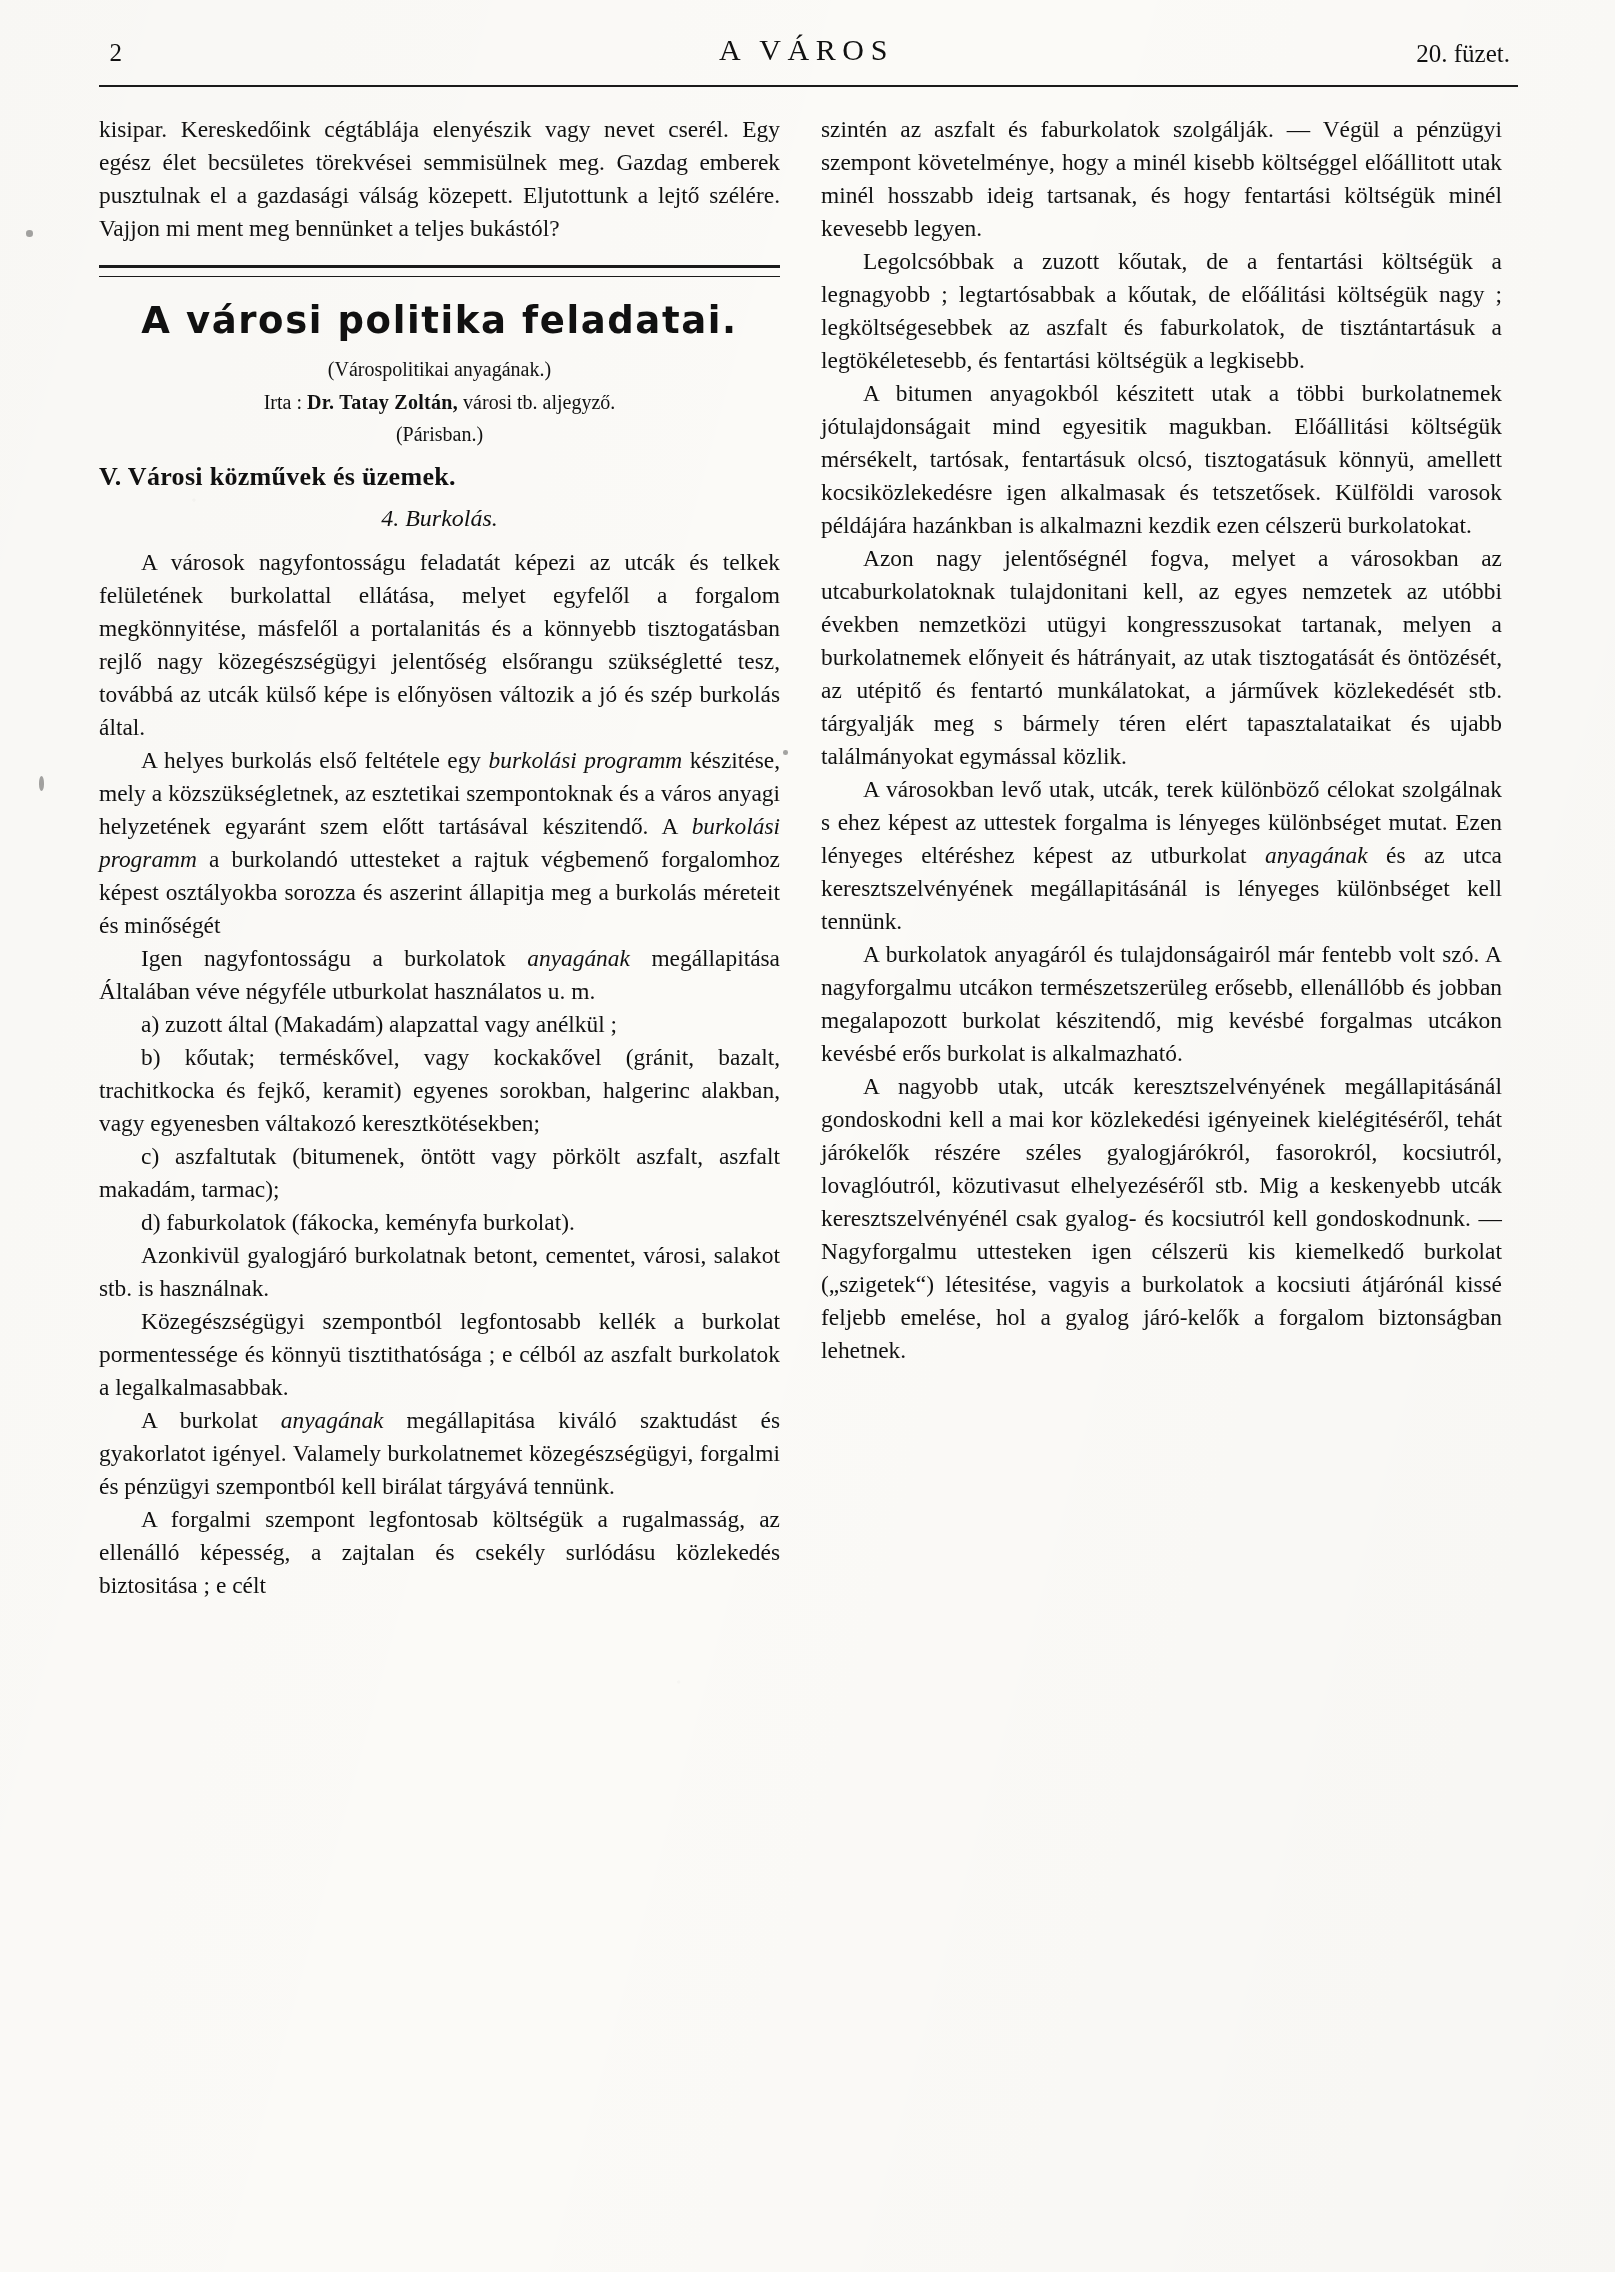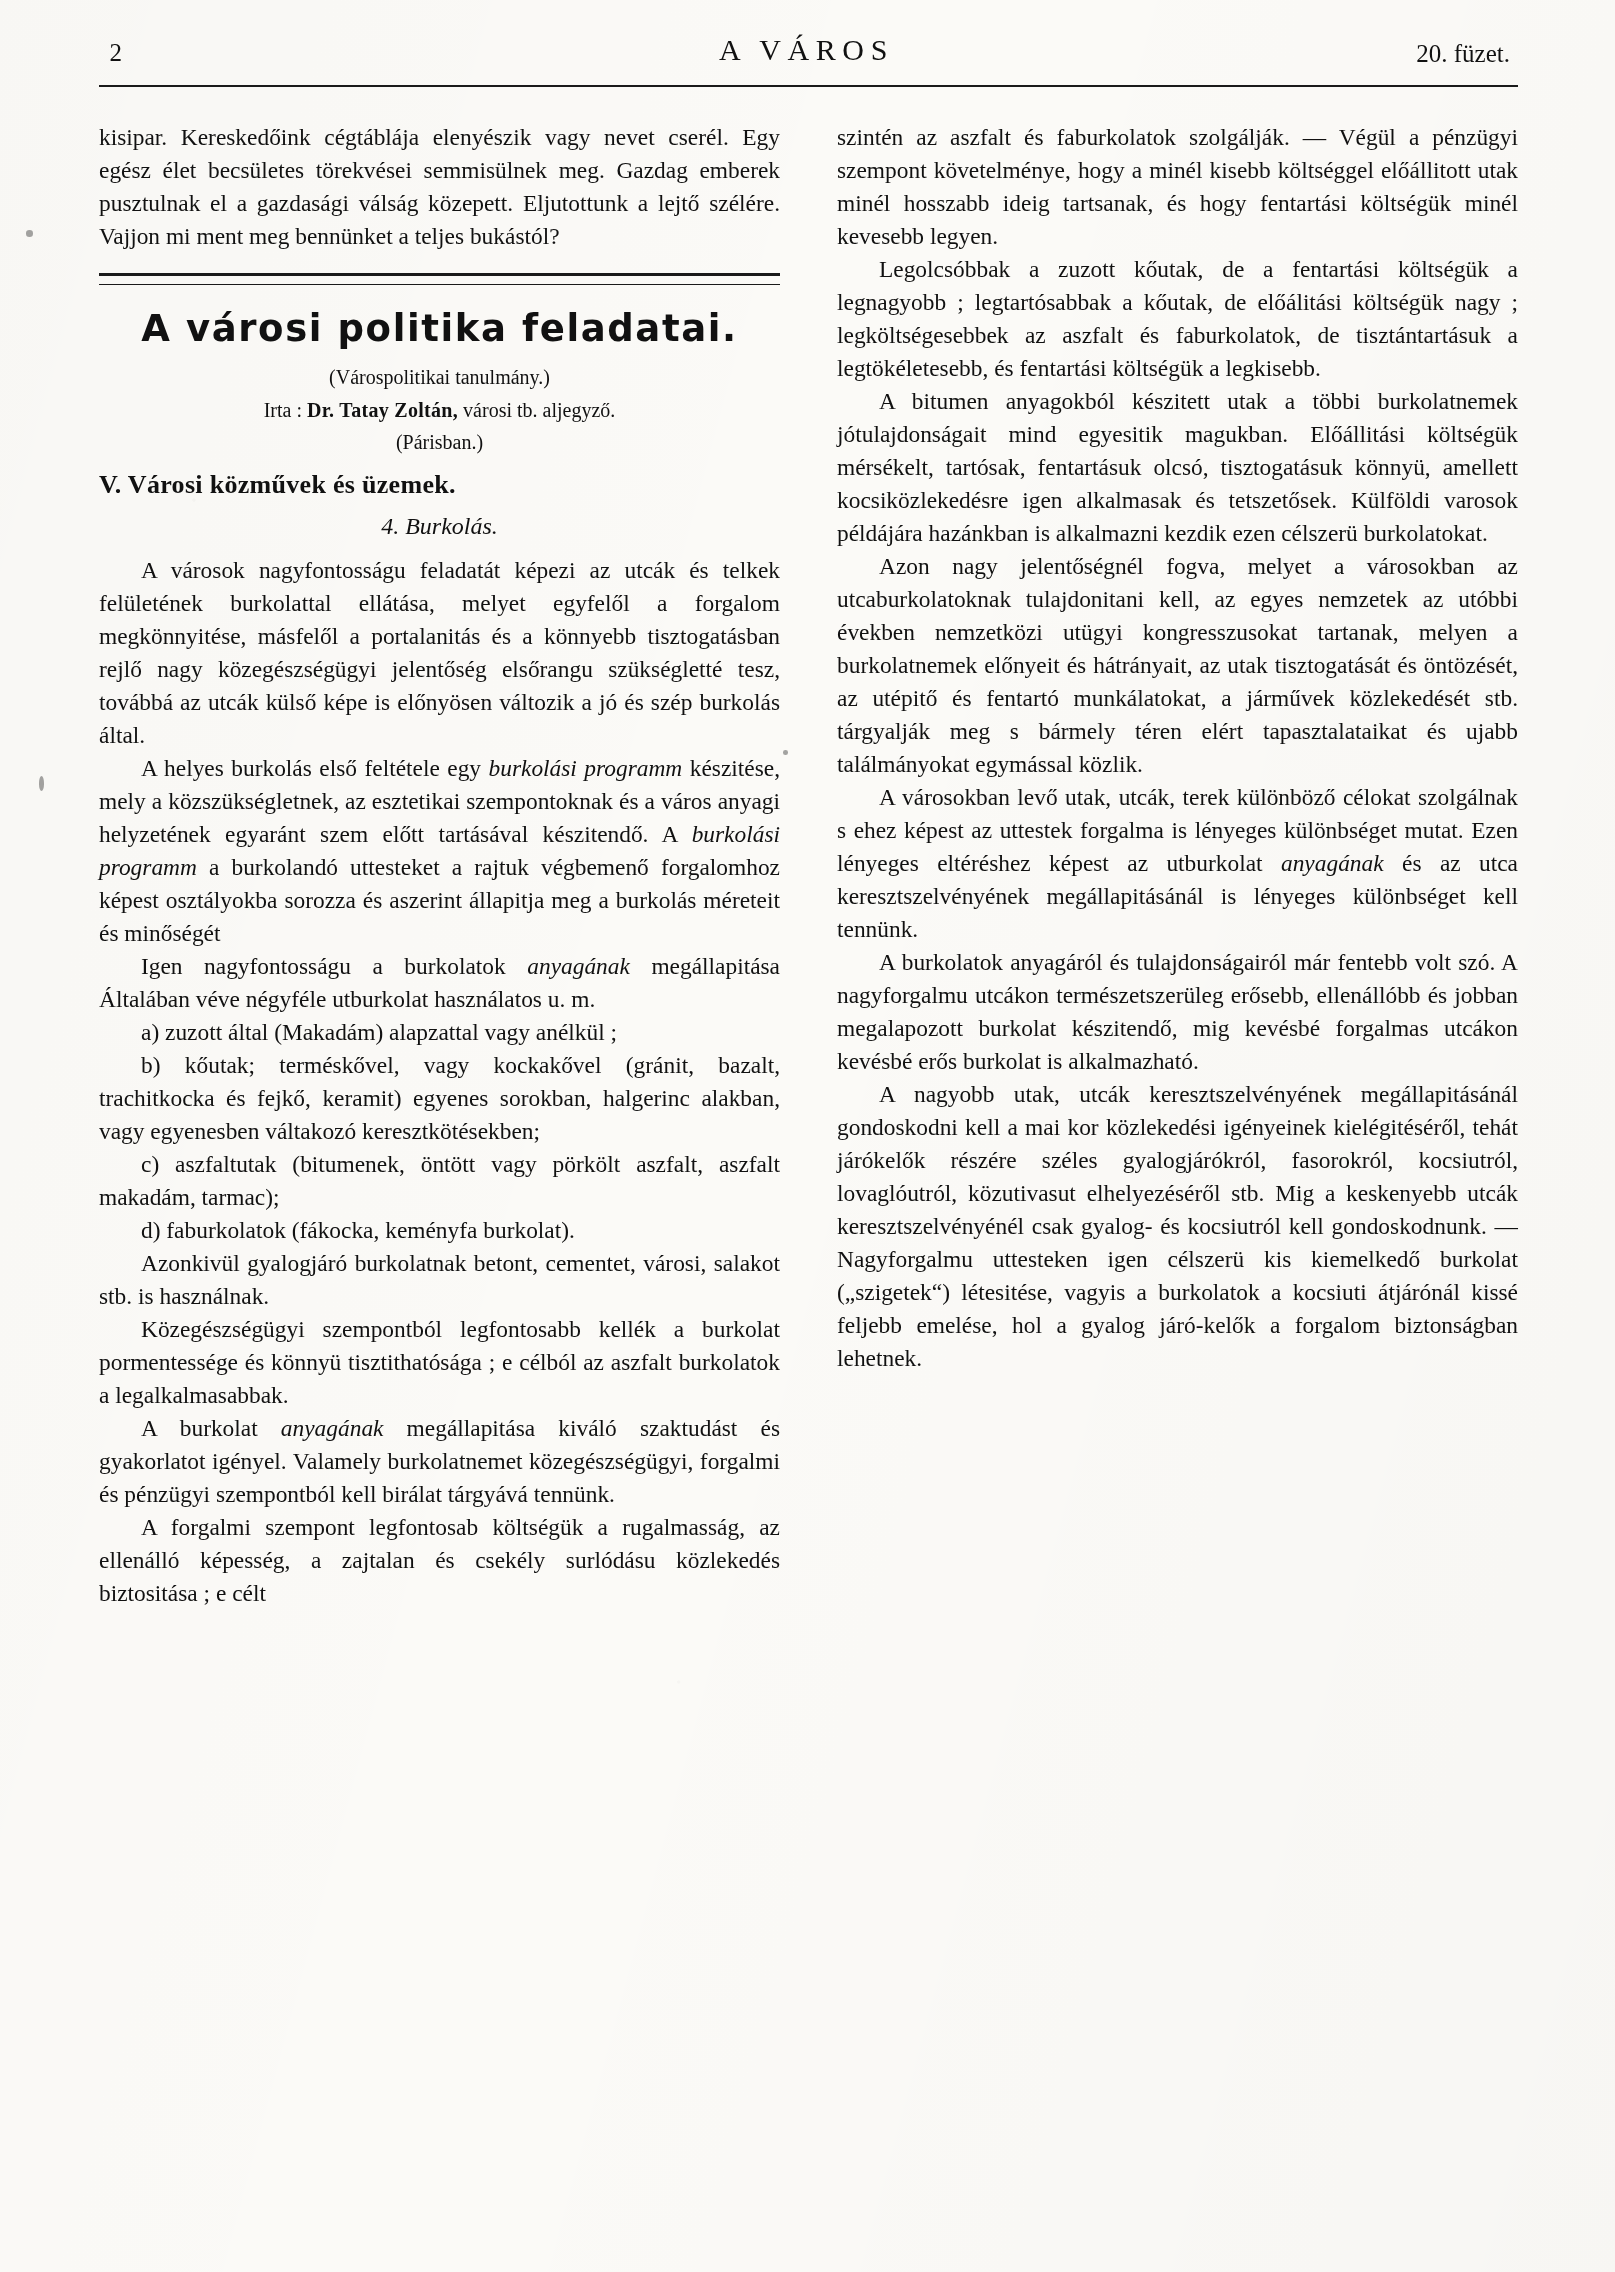--- a/index.html
+++ b/index.html
@@ -71,23 +71,23 @@
   }
   .head-rule {
     position: absolute;
     left: 0; right: 0;
     top: 53px;
     border-top: 2px solid #1a1a1a;
   }
 
   
   .columns {
-    margin-top: 28px;
+    margin-top: 20px;
     display: flex;
-    gap: 57px;
+    gap: 41px;
   }
   .col {
     width: 681px;
   }
   .col p {
     margin: 0;
     font-size: 23.4px;
     line-height: 33px;
     text-align: justify;
     text-justify: inter-word;
@@ -179,21 +179,21 @@
     <div class="columns">
 
       <div class="col">
 
         <p class="noindent">kisipar. Kereskedőink cégtáblája elenyészik vagy nevet cserél. Egy egész élet becsületes törekvései semmisülnek meg. Gazdag emberek pusztulnak el a gazdasági válság közepett. Eljutottunk a lejtő szélére. Vajjon mi ment meg bennünket a teljes bukástól?</p>
 
         <div class="double-rule"></div>
 
         <div class="article-title">A városi politika feladatai.</div>
 
-        <div class="subtitle-paren">(Várospolitikai tanulmány.)</div>
+        <div class="subtitle-paren">(Várospolitikai anyagának.)</div>
 
         <div class="byline">
           <span>Irta :</span>
           <span class="author">Dr. Tatay Zoltán,</span>
           <span>városi tb. aljegyző.</span>
         </div>
 
         <div class="continued">(Párisban.)</div>
 
         <div class="section-head">V. Városi közművek és üzemek.</div>

